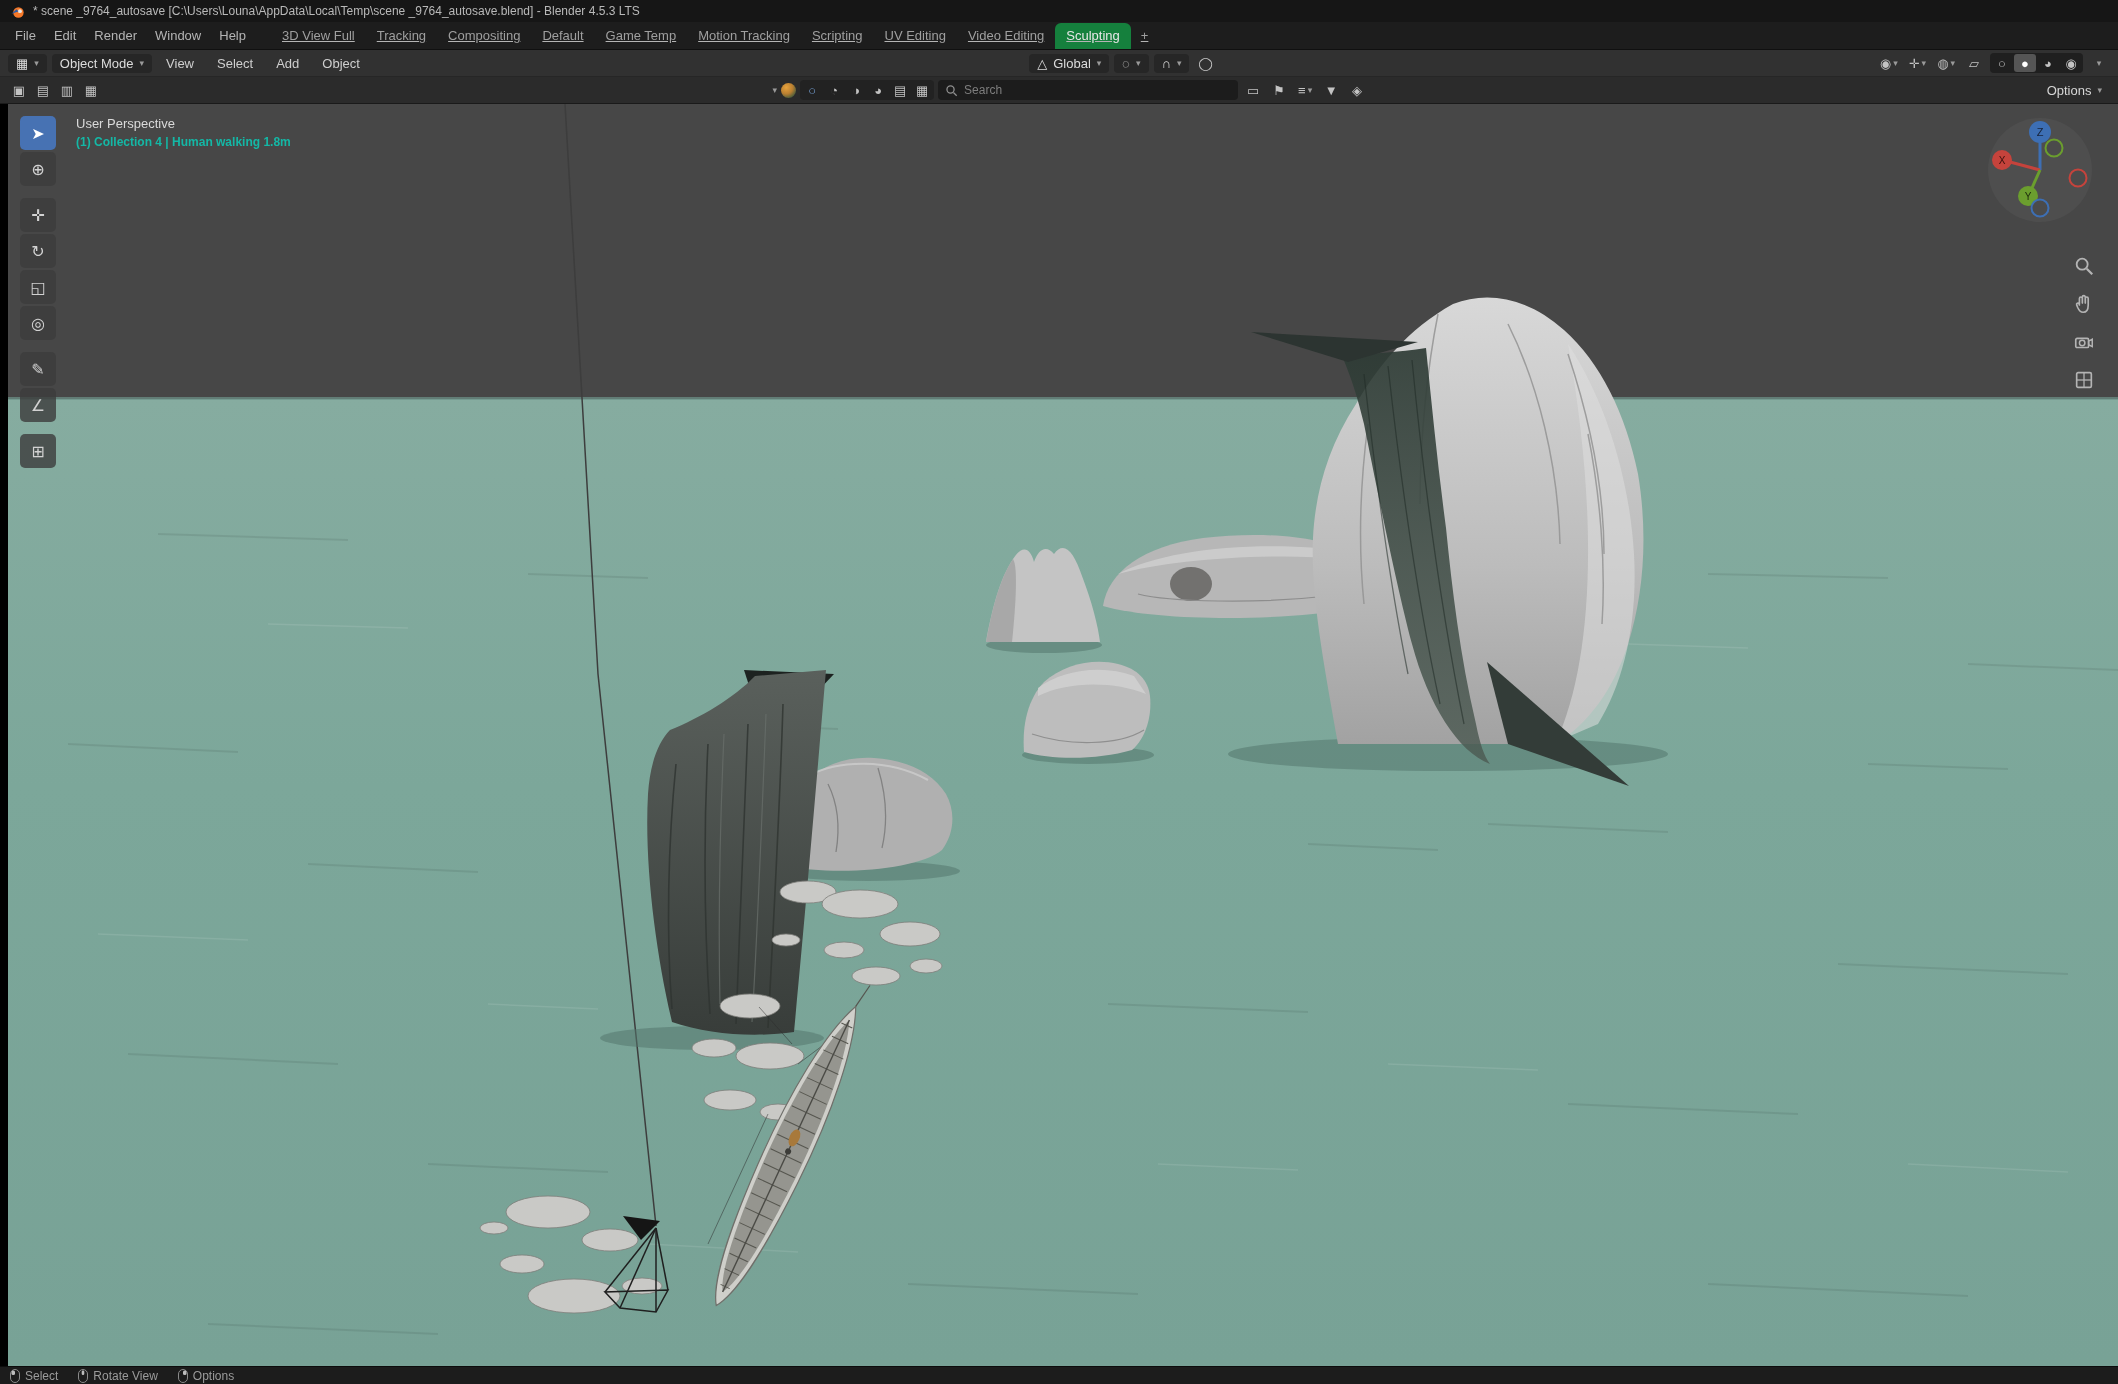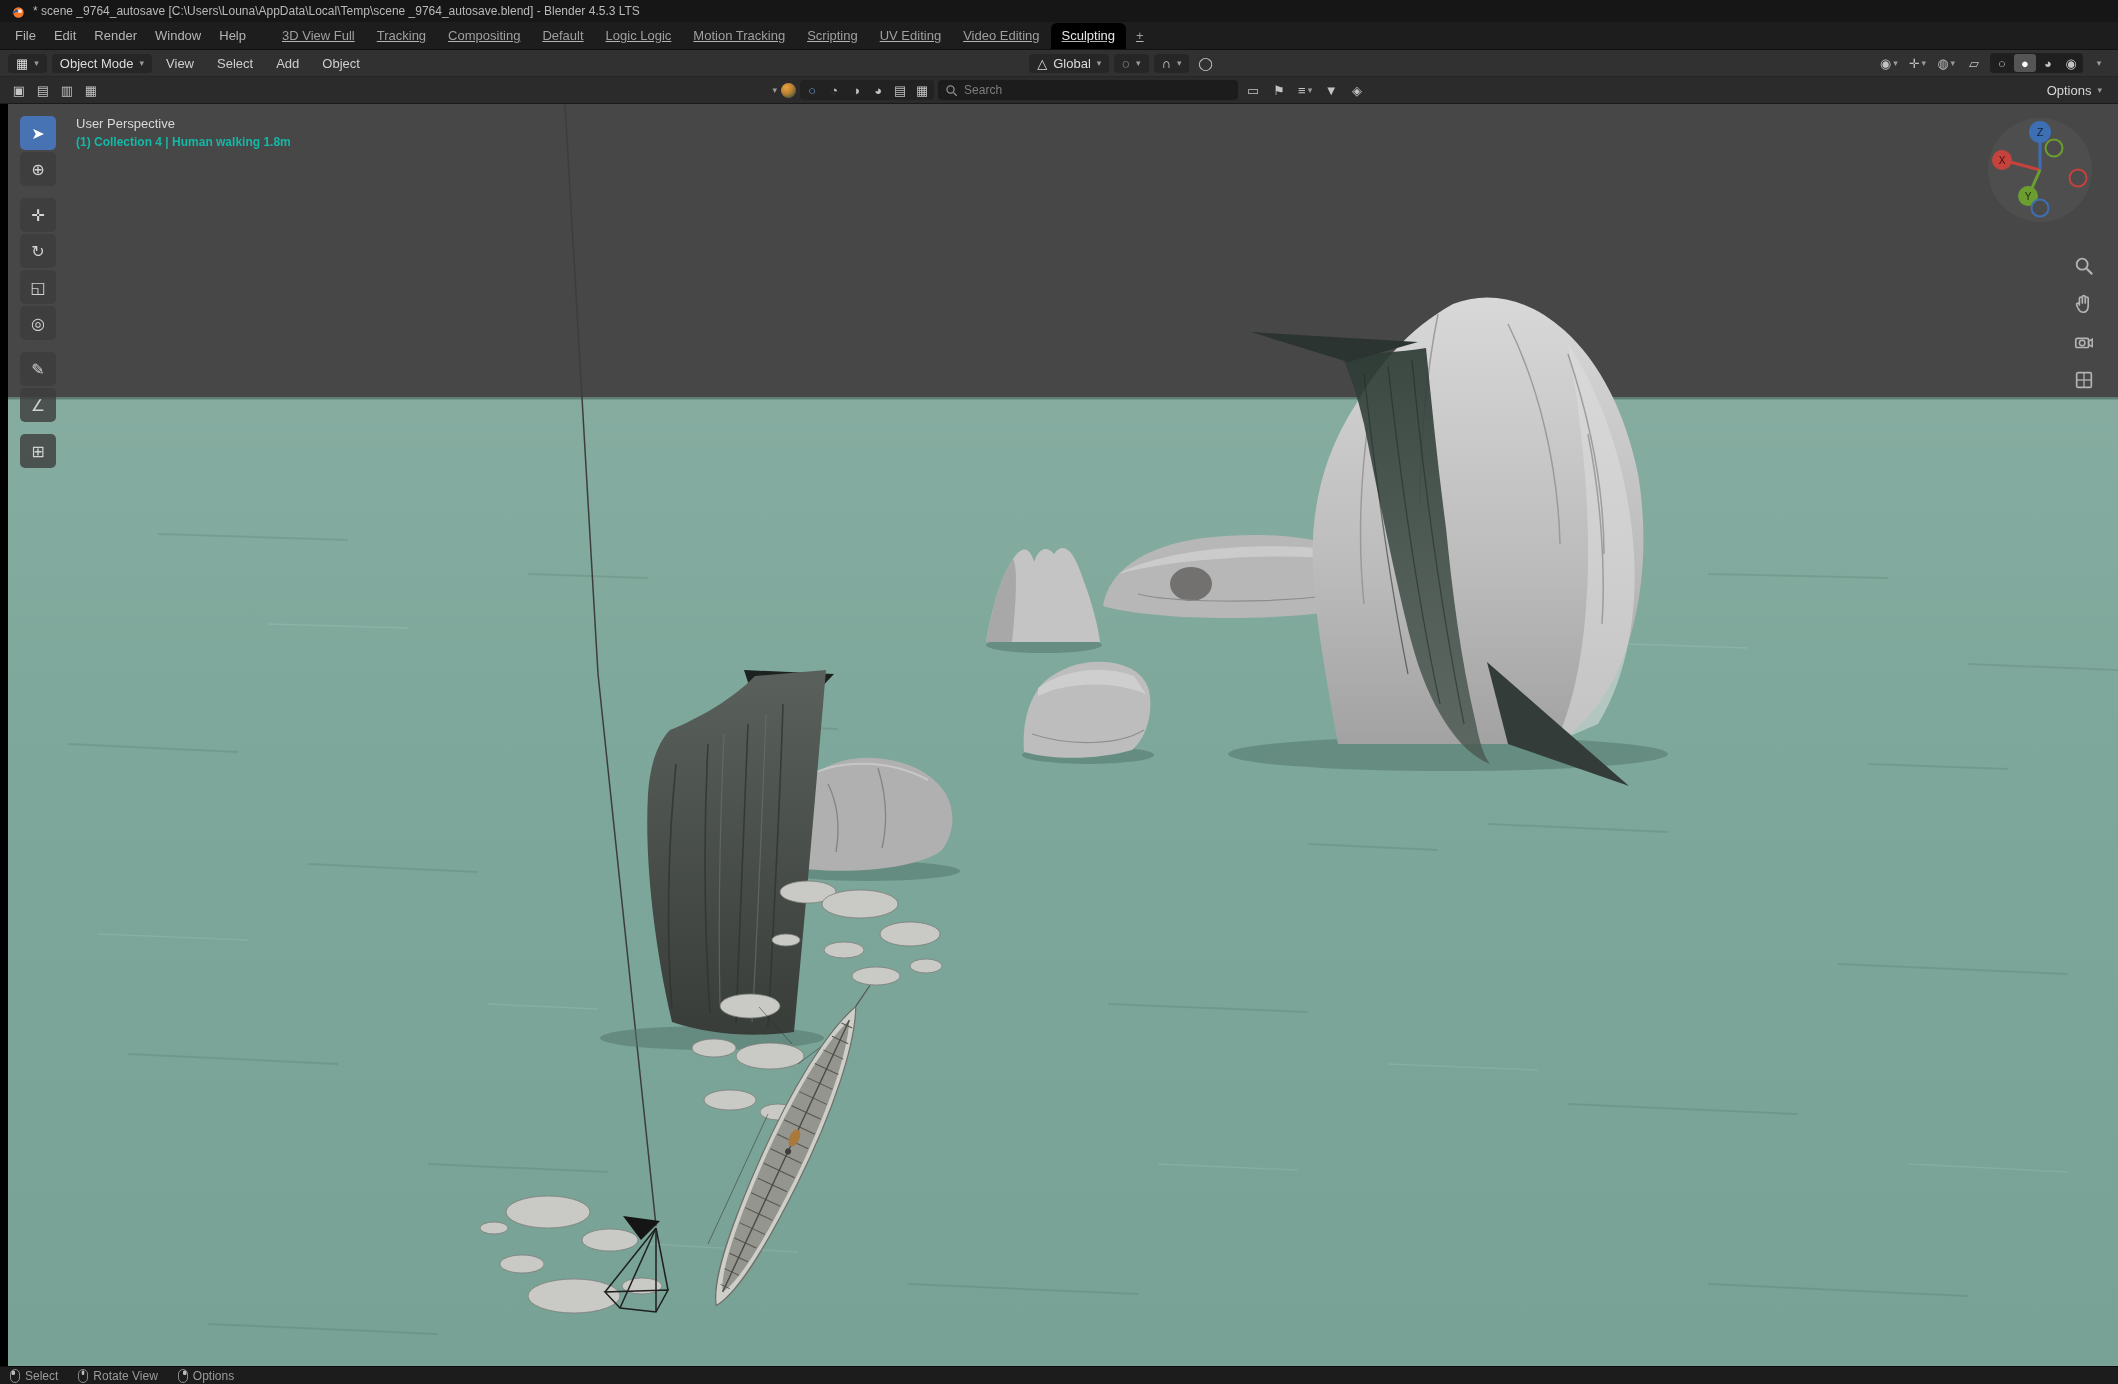--- a/index.html
+++ b/index.html
@@ -9,21 +9,21 @@
   
   .titlebar { height:22px; background:#161616; display:flex; align-items:center;
     padding:0 10px; gap:8px; color:#b9b9b9; font-size:12px; }
 
   
   .menubar { height:28px; background:#1d1d1d; display:flex; align-items:center;
     padding:0 6px; font-size:13px; color:#b4b4b4; border-bottom:1px solid #101010; }
   .appmenu { padding:3px 9px; border-radius:4px; cursor:default; }
   .ws-tabs { display:flex; align-items:flex-end; margin-left:16px; height:100%;text-decoration:underline; }
   .ws { padding:5px 11px 6px; color:#9f9f9f; font-size:13px; border-radius:6px 6px 0 0; }
-  .ws.active { background:#000000; color:#e6e6e6; }
+  .ws.active { background:#15803d; color:#e6e6e6; }
   .ws-add { padding:5px 10px 6px; color:#9f9f9f; }
   .logo-wrap{ display:flex; align-items:center; }
 
   
   .toolheader { height:27px; background:#313131; display:flex; align-items:center;
     padding:0 8px; gap:4px; font-size:13px; color:#cfcfcf; border-bottom:1px solid #262626; }
   .th-left, .th-center, .th-right { display:flex; align-items:center; gap:5px; }
   .th-center { margin:0 auto; }
   .btn { background:#262626; border-radius:4px; padding:2px 8px; display:inline-flex;
     align-items:center; gap:6px; color:#dcdcdc; }
@@ -93,21 +93,21 @@
   <span class="appmenu">File</span>
   <span class="appmenu">Edit</span>
   <span class="appmenu">Render</span>
   <span class="appmenu">Window</span>
   <span class="appmenu">Help</span>
   <div class="ws-tabs">
     <span class="ws">3D View Full</span>
     <span class="ws">Tracking</span>
     <span class="ws">Compositing</span>
     <span class="ws">Default</span>
-    <span class="ws">Logic Logic</span>
+    <span class="ws">Game Temp</span>
     <span class="ws">Motion Tracking</span>
     <span class="ws">Scripting</span>
     <span class="ws">UV Editing</span>
     <span class="ws">Video Editing</span>
     <span class="ws active">Sculpting</span>
     <span class="ws-add">+</span>
   </div>
 </div>
 
 <div class="toolheader">

